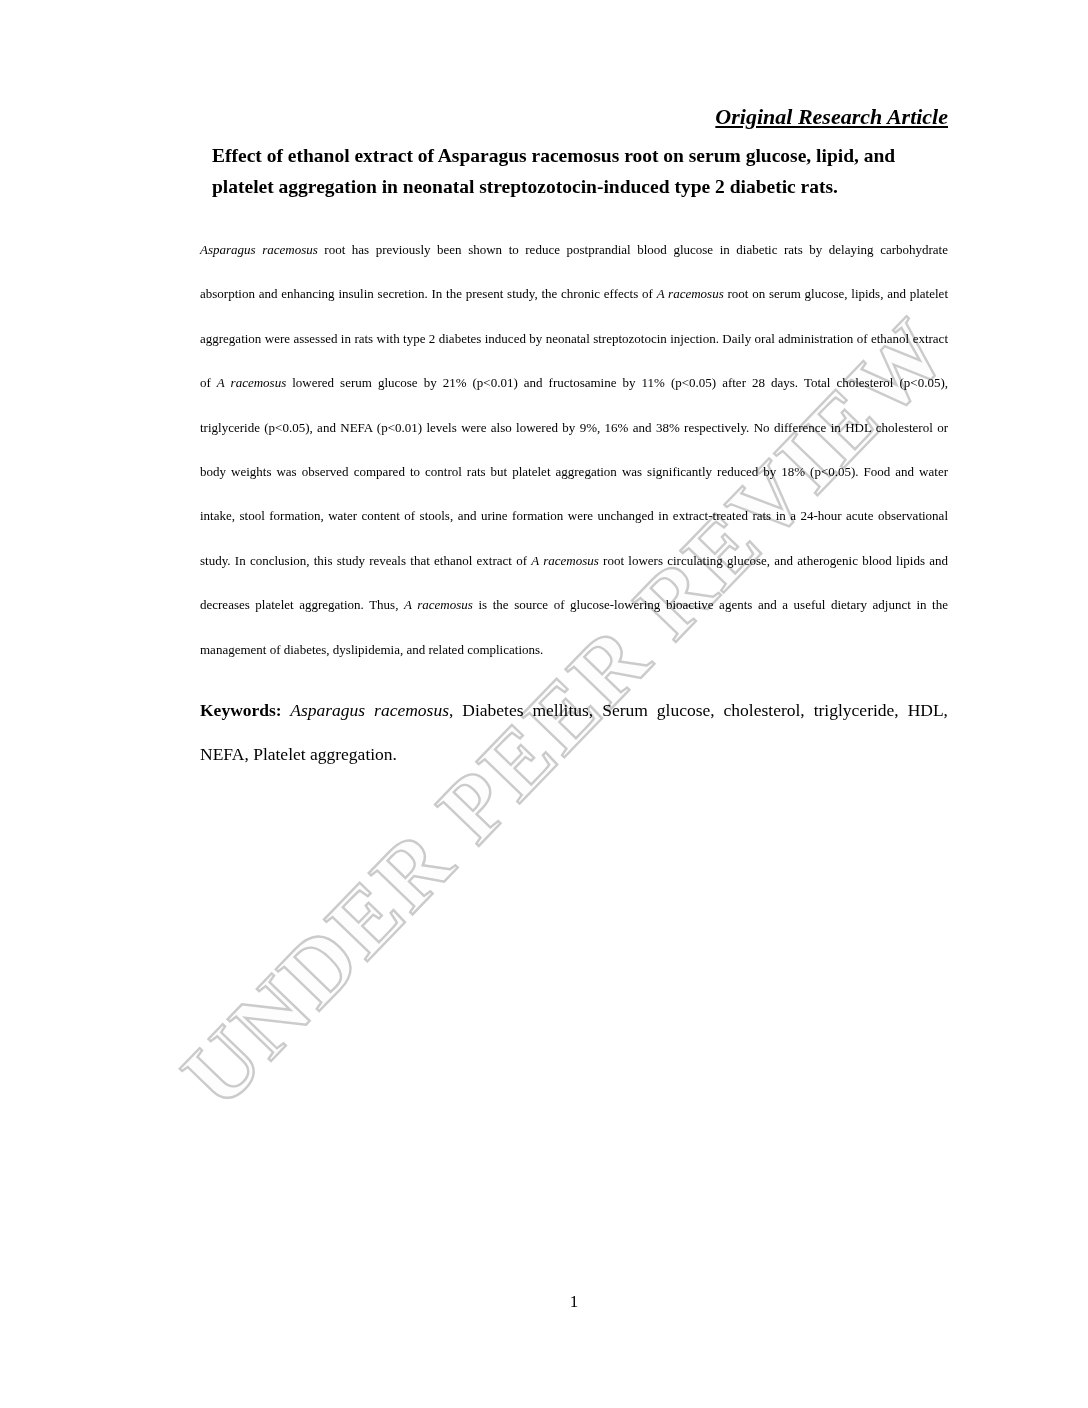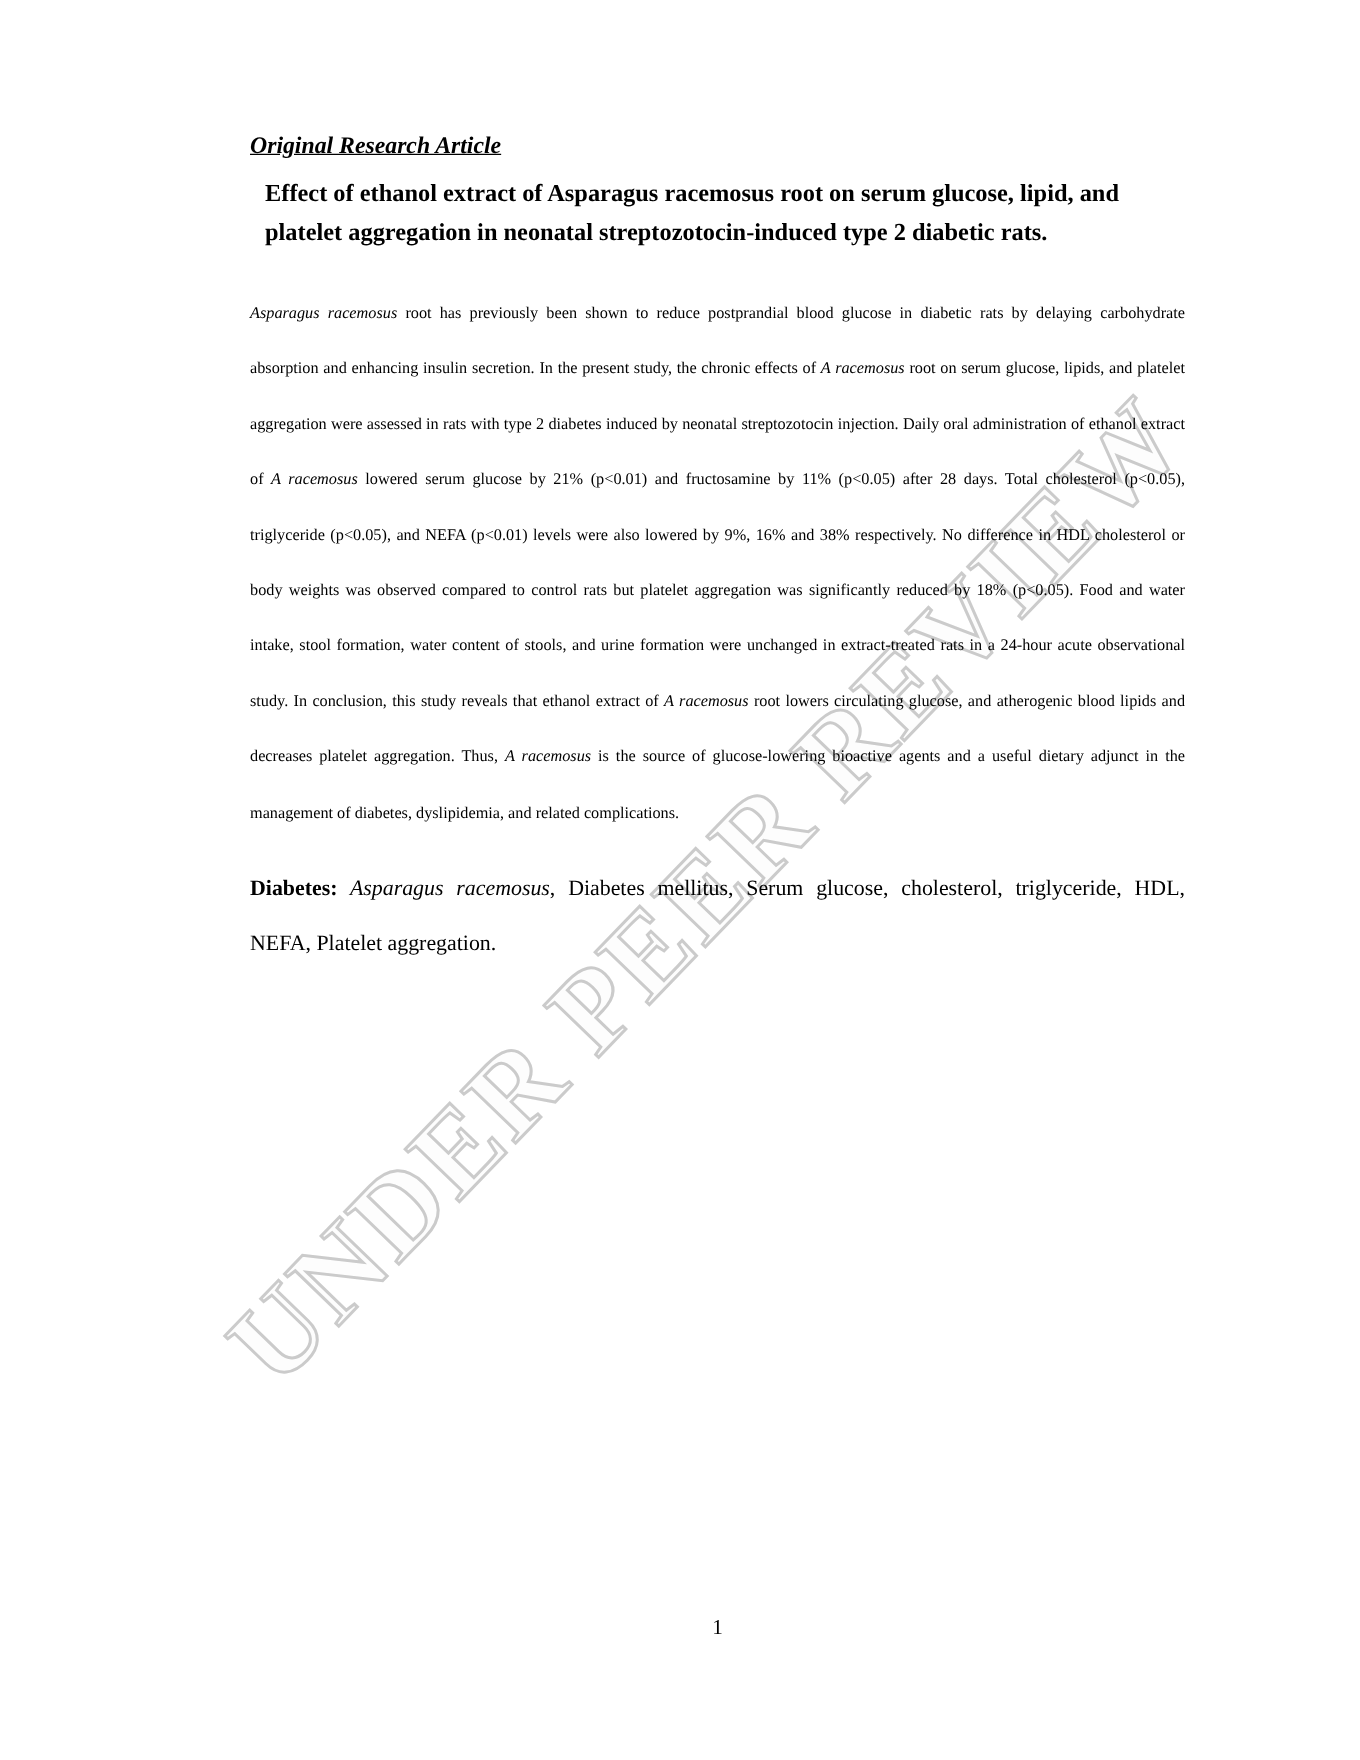--- a/index.html
+++ b/index.html
@@ -39,25 +39,26 @@
   }
   .content {
     position: absolute;
     left: 200px;
     top: 106px;
     width: 748px;
     z-index: 2;
   }
   .article-type {
     margin: 0 0 4px 0;
-    font-size: 19px;
+    font-size: 22px;
     font-weight: bold;
     font-style: italic;
     text-decoration: underline;
     line-height: 22px;
+    text-align: right;
   }
   .paper-title {
     margin: 12px;
     font-size: 19.5px;
     font-weight: bold;
     line-height: 31px;
   }
   .section-heading {
     margin: 96px 0 0 0;
     font-size: 18.5px;
@@ -97,19 +98,19 @@
 
   <main class="content">
 
     <h2 class="article-type">Original Research Article</h2>
 
     <h1 class="paper-title">Effect of ethanol extract of Asparagus racemosus root on serum glucose, lipid, and platelet aggregation in neonatal streptozotocin-induced type 2 diabetic rats.</h1>
 
 
     <p class="abstract-text"><span class="it">Asparagus racemosus</span><span> root has previously been shown to reduce postprandial blood glucose in diabetic rats by delaying carbohydrate absorption and enhancing insulin secretion. In the present study, the chronic effects of </span><span class="it">A racemosus</span><span> root on serum glucose, lipids, and platelet aggregation were assessed in rats with type 2 diabetes induced by neonatal streptozotocin injection.  Daily oral administration of ethanol extract of </span><span class="it">A racemosus</span><span> lowered serum glucose by 21% (p&lt;0.01) and fructosamine by 11% (p&lt;0.05) after 28 days.  Total cholesterol (p&lt;0.05), triglyceride (p&lt;0.05), and NEFA (p&lt;0.01) levels were also lowered by 9%, 16% and 38% respectively.  No difference in HDL cholesterol or body weights was observed compared to control rats but platelet aggregation was significantly reduced by 18% (p&lt;0.05). Food and water intake, stool formation, water content of stools, and urine formation were unchanged in extract-treated rats in a 24-hour acute observational study. In conclusion, this study reveals that ethanol extract of </span><span class="it">A racemosus</span><span> root lowers circulating glucose, and atherogenic blood lipids and decreases platelet aggregation. Thus, </span><span class="it">A racemosus</span><span> is the source of glucose-lowering bioactive agents and a useful dietary adjunct in the management of diabetes, dyslipidemia, and related complications.</span></p>
 
-    <p class="keywords"><span class="bold">Diabetes:</span><span class="it"> Asparagus racemosus</span><span>, Diabetes mellitus, Serum glucose, cholesterol, triglyceride, HDL, NEFA, Platelet aggregation.</span></p>
+    <p class="keywords"><span class="bold">Keywords:</span><span class="it"> Asparagus racemosus</span><span>, Diabetes mellitus, Serum glucose, cholesterol, triglyceride, HDL, NEFA, Platelet aggregation.</span></p>
 
   </main>
 
   <div class="page-number">1</div>
 
 </div>
 
 </body></html>

